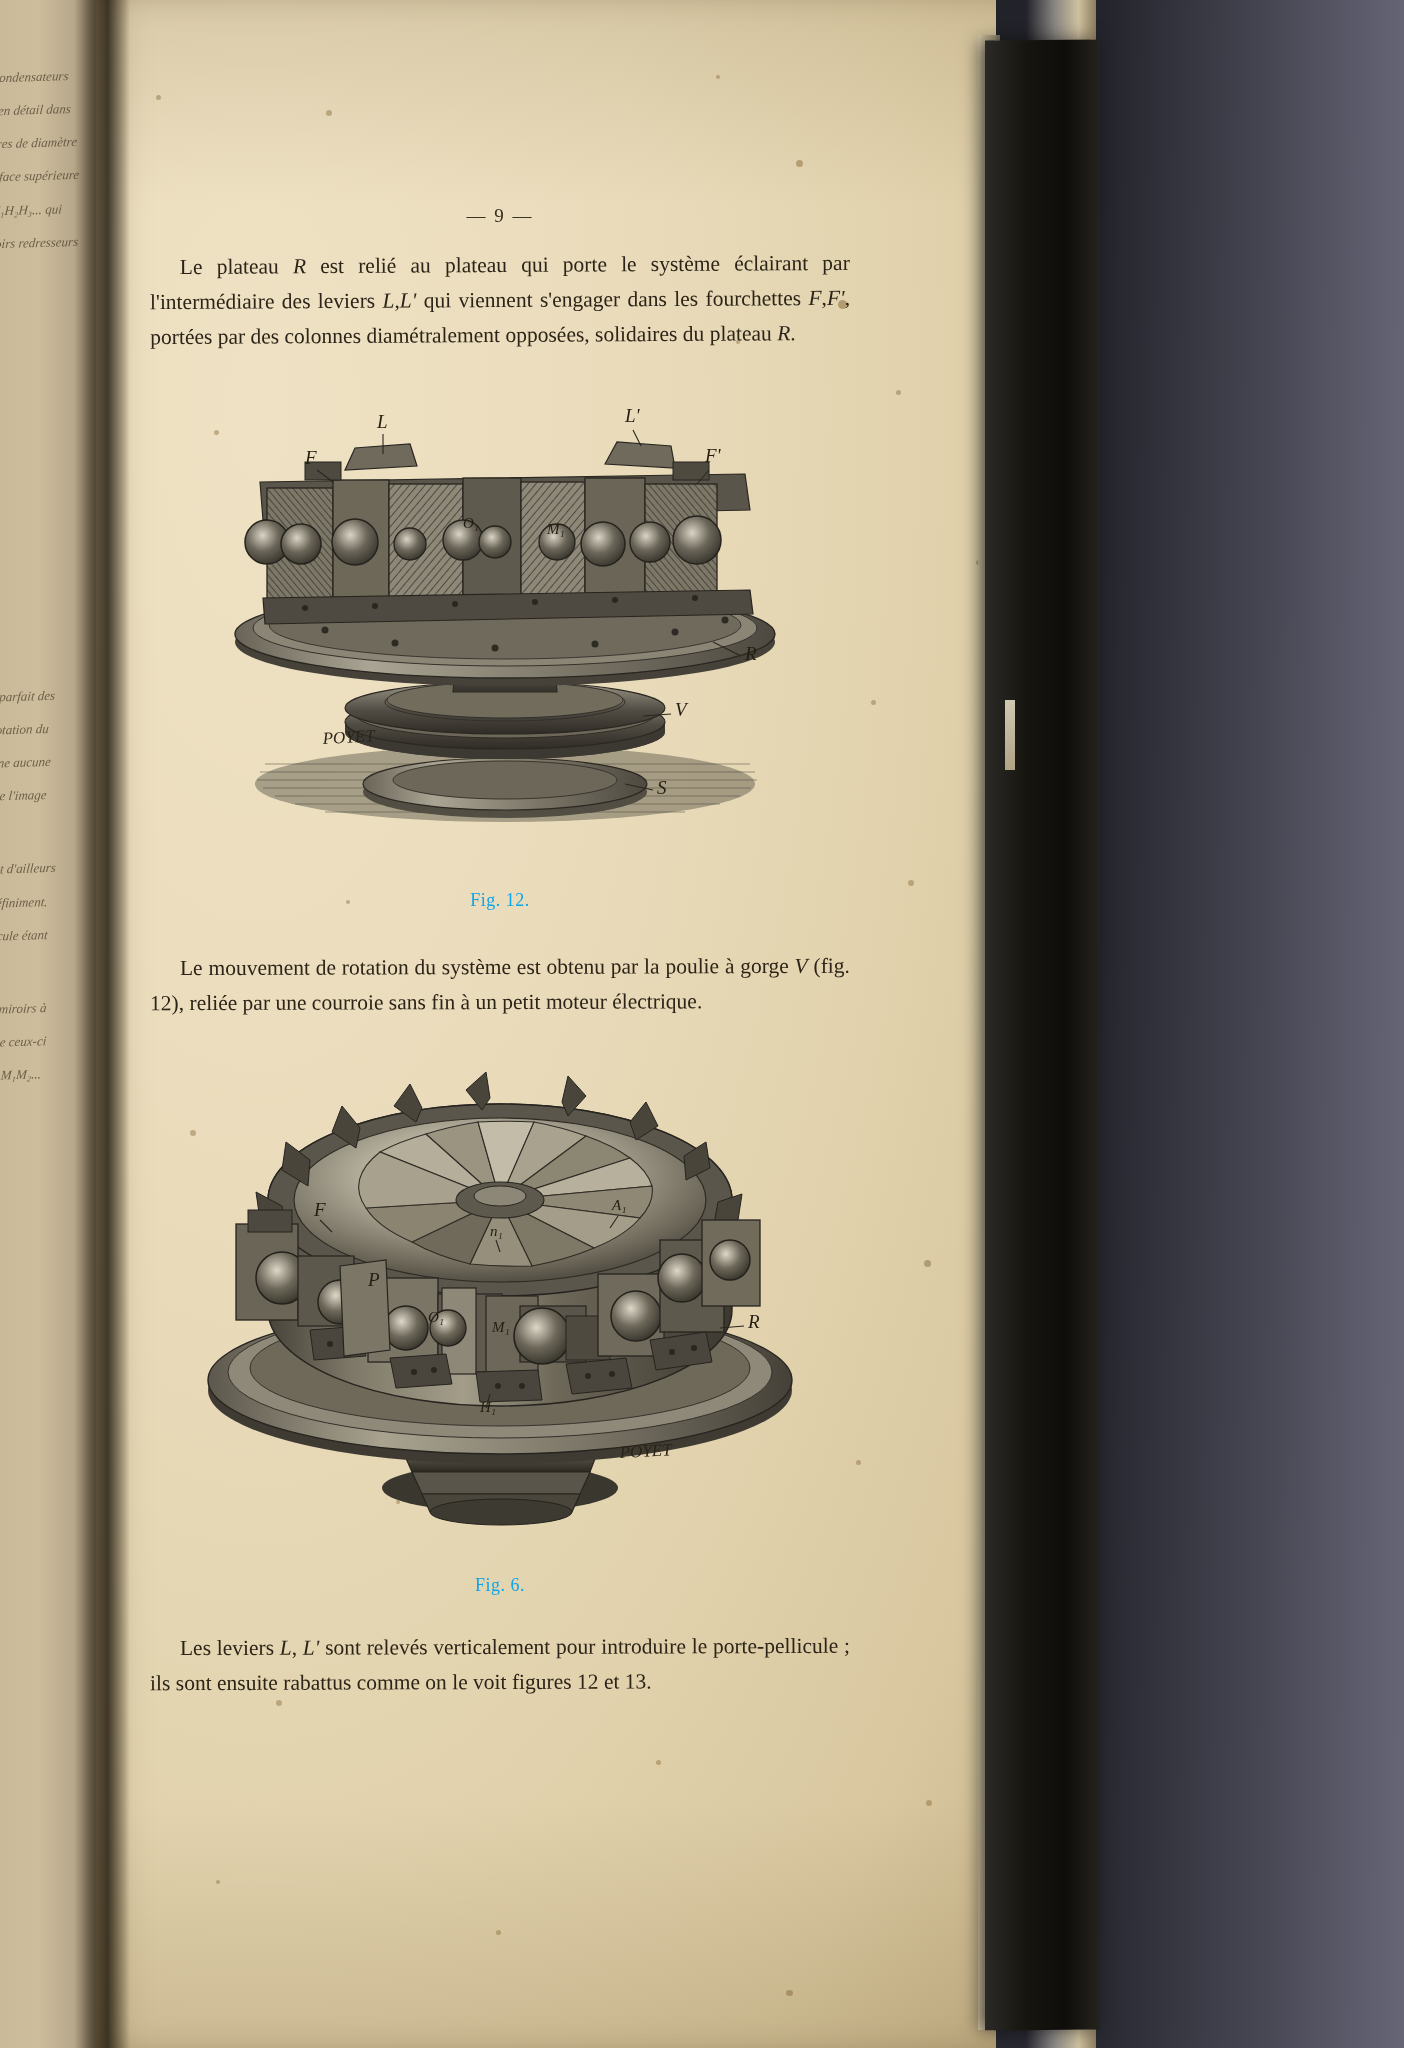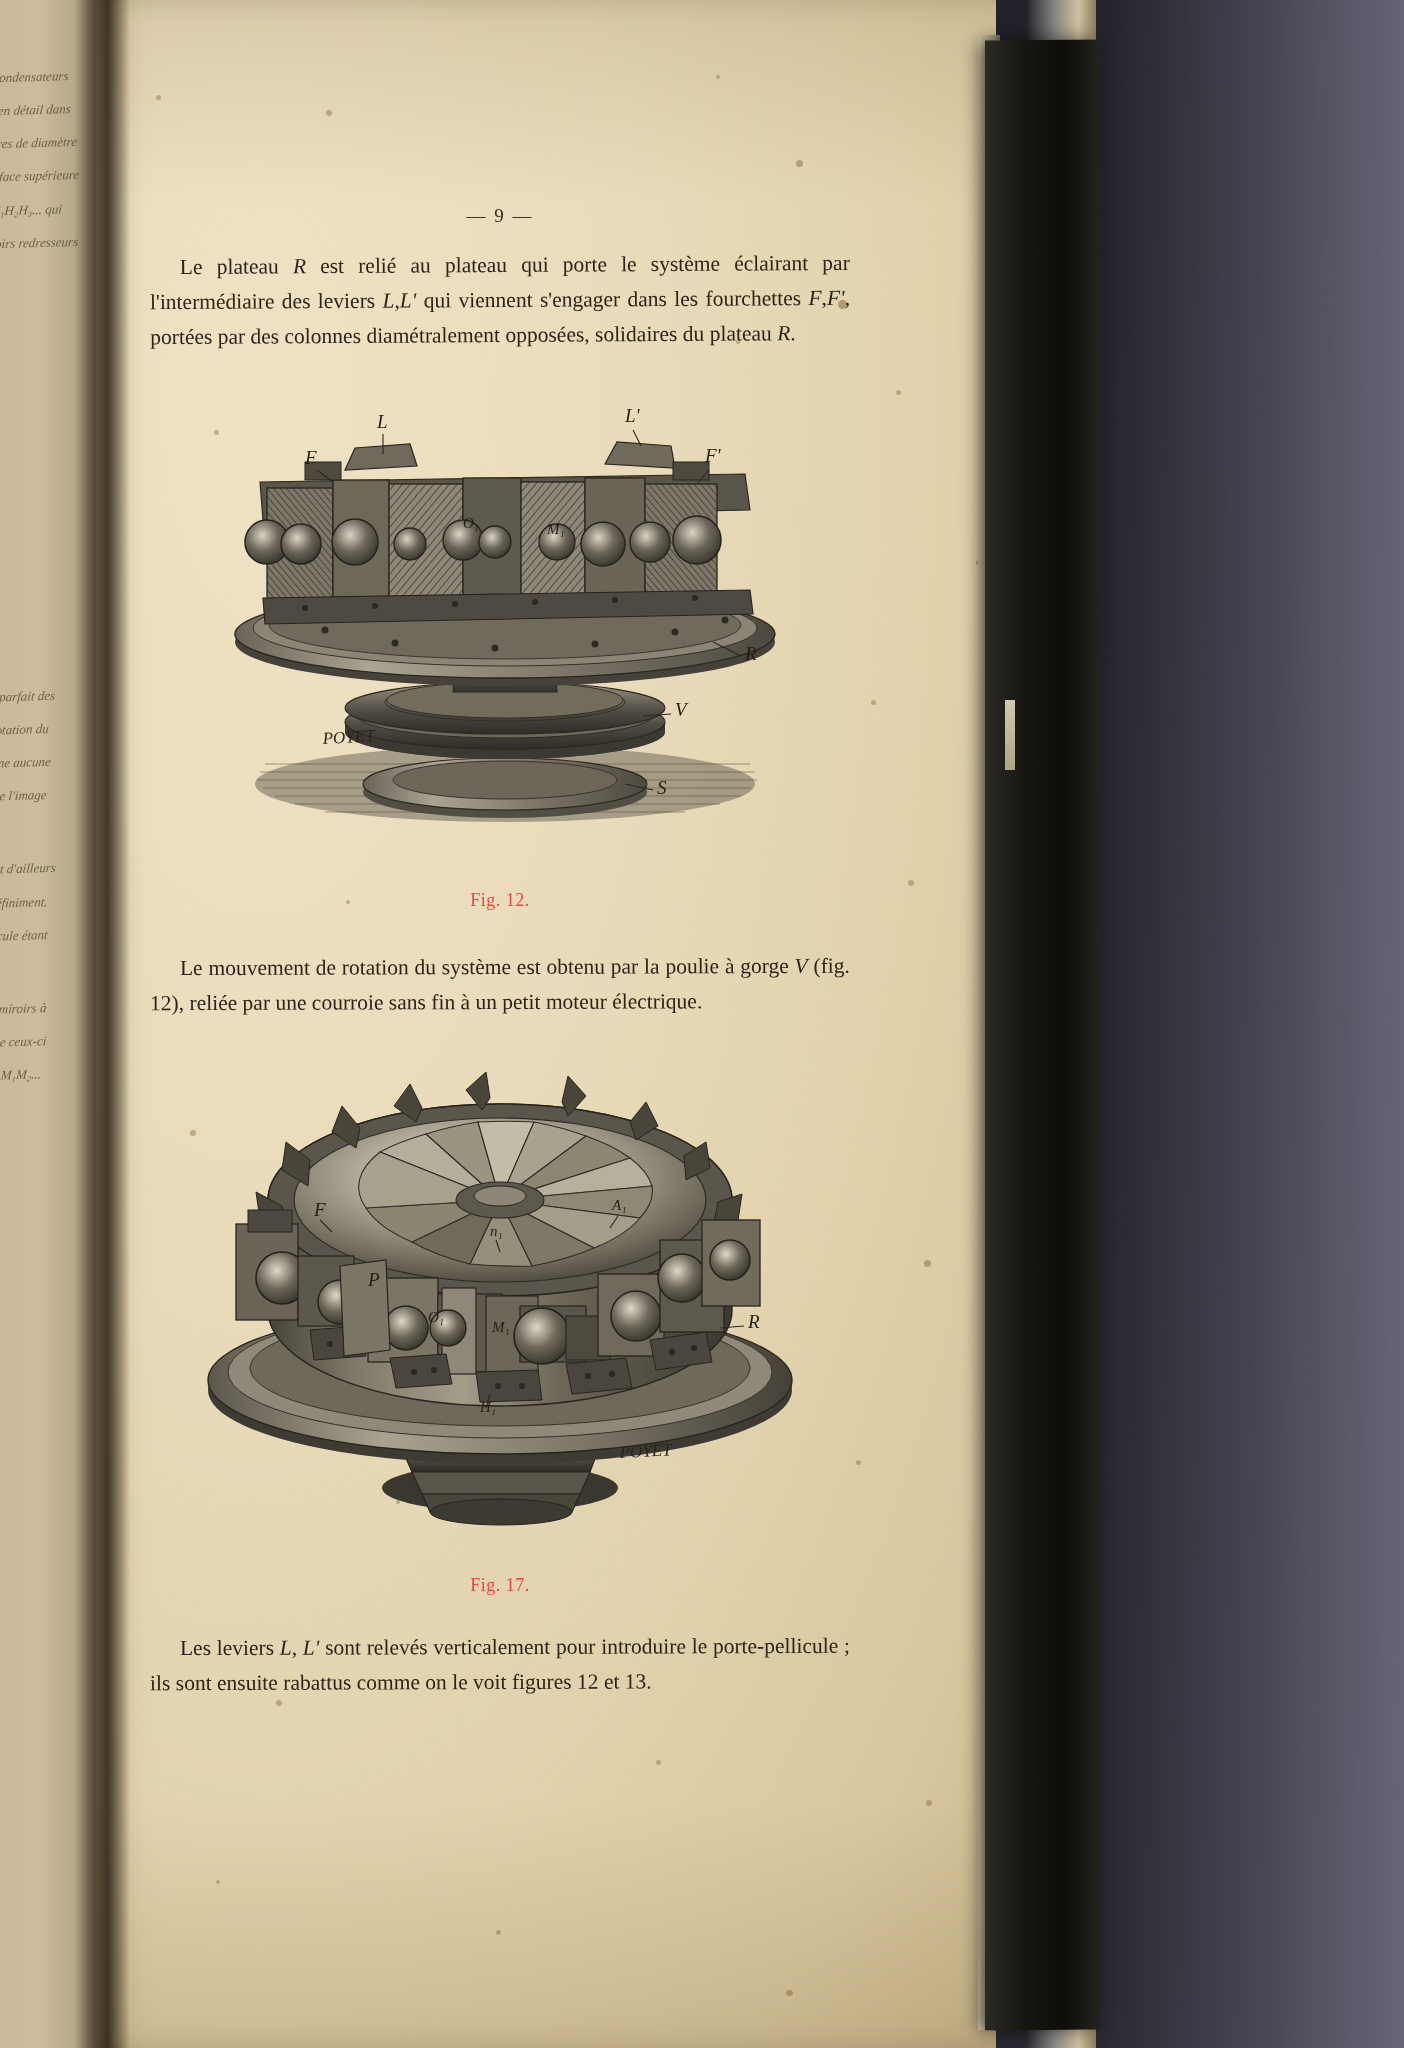--- a/index.html
+++ b/index.html
@@ -132,21 +132,21 @@
   .p1 { top: 248px; transform: rotate(-0.35deg); }
   .p2 { top: 950px; transform: rotate(-0.2deg); }
   .p3 { top: 1630px; transform: rotate(-0.2deg); }
 
   .figcap {
     position: absolute;
     width: 700px;
     text-align: center;
     font-size: 18px;
     letter-spacing: 0.5px;
-    color: #ef4444;
+    color: #0ea5e9;
   }
   .cap12 { top: 890px; }
   .cap13 { top: 1575px; }
 
   
   .fig {
     position: absolute;
   }
   .fig12 { left: 205px; top: 392px; width: 590px; height: 480px; }
   .fig13 { left: 190px; top: 1010px; width: 620px; height: 545px; }
@@ -258,21 +258,21 @@
       <div class="para p1">
         <p>Le plateau <i>R</i> est relié au plateau qui porte le système éclairant par l'intermédiaire des leviers <i>L</i>,<i>L'</i> qui viennent s'engager dans les fourchettes <i>F</i>,<i>F'</i>, portées par des colonnes diamétralement opposées, solidaires du plateau <i>R</i>.</p>
       </div>
 
       <div class="figcap cap12">Fig. 12.</div>
 
       <div class="para p2">
         <p>Le mouvement de rotation du système est obtenu par la poulie à gorge <i>V</i> (fig. 12), reliée par une courroie sans fin à un petit moteur électrique.</p>
       </div>
 
-      <div class="figcap cap13">Fig. 17.</div>
+      <div class="figcap cap13">Fig. 6.</div>
 
       <div class="para p3">
         <p>Les leviers <i>L</i>, <i>L'</i> sont relevés verticalement pour introduire le porte-pellicule ; ils sont ensuite rabattus comme on le voit figures 12 et 13.</p>
       </div>
     </div>
 
     <div class="fig fig12">
       <svg viewBox="0 0 590 480" xmlns="http://www.w3.org/2000/svg">
         <defs>
           <linearGradient id="metal12" x1="0" y1="0" x2="0" y2="1">

